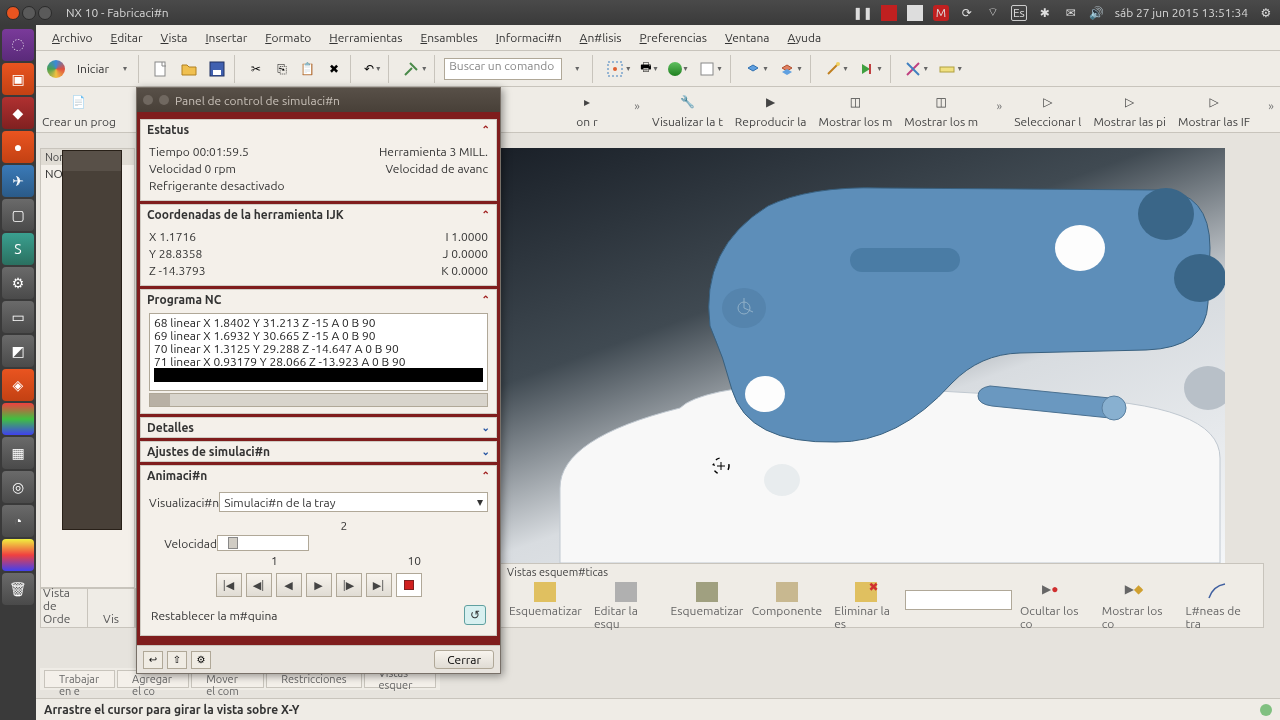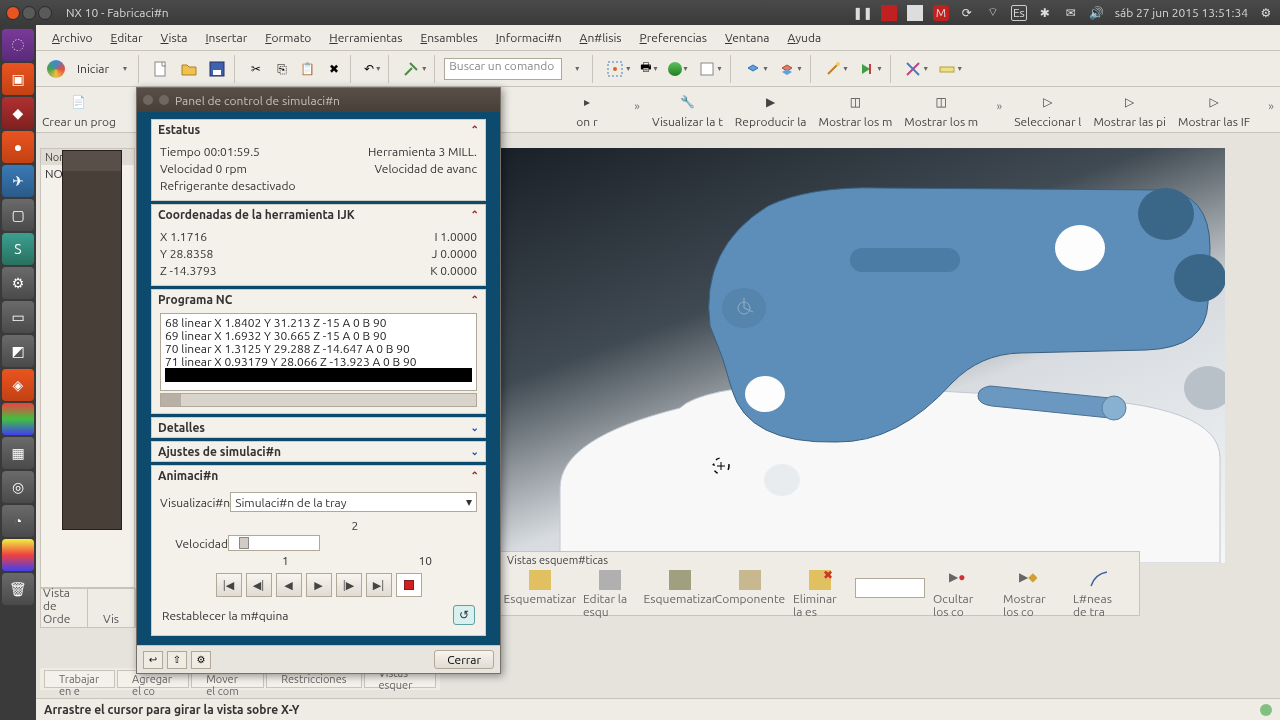--- a/index.html
+++ b/index.html
@@ -42,21 +42,21 @@
 .resource-group{padding:4px 6px; display:flex; flex-direction:column; align-items:center; min-width:70px; color:#444; font-size:11px; position:relative;}
 .resource-group .ric{width:26px;height:22px;display:flex;align-items:center;justify-content:center;margin-bottom:2px;}
 .expander{margin-left:auto;padding:12px 6px;color:#777;cursor:default;}
 
 .viewport { position:absolute; left:500px; top:148px; width:725px; height:415px; background:linear-gradient(160deg,#1a2028 0%,#404a52 35%,#d8dce0 60%,#f4f6f8 100%); overflow:hidden;}
 .cursor-rot{position:absolute;left:710px;top:455px;width:22px;height:22px;}
 
 .sim-panel{position:absolute; left:136px; top:87px; width:365px; background:#e8e4de; border:1px solid #787068; box-shadow:2px 2px 8px rgba(0,0,0,0.4); z-index:60;}
 .sim-title{height:22px;background:linear-gradient(#585048,#484038);color:#c8c0b8;display:flex;align-items:center;padding:12px 6px;gap:6px;font-size:11px;}
 .sim-title .tc{width:10px;height:10px;border-radius:5px;background:#706860;}
-.sim-body{background:#0c4a6e;padding:4px 14px 6px;}
+.sim-body{background:#7f1d1d;padding:4px 3px 6px;}
 .section{border:1px solid #d0ccc4;margin:3px 0;background:#f4f0ea;}
 .section-h{display:flex;align-items:center;padding:3px 6px;font-weight:bold;color:#333;font-size:12px;}
 .section-h .coll{margin-left:auto;color:#a02020;font-size:10px;}
 .section-h .coll.blue{color:#2050a0;}
 .section-c{padding:4px 8px 6px;color:#333;font-size:12px;}
 .status-row{display:flex;justify-content:space-between;padding:2px 0;}
 .coord-row{display:flex;justify-content:space-between;padding:2px 0;}
 .nc-box{background:#fff;border:1px solid #b0a898;padding:2px 4px;height:78px;overflow:hidden;color:#222;}
 .nc-box .cur{background:#000;color:#000;height:14px;}
 .nc-scroll{height:14px;background:#d8d4cc;border:1px solid #b0a898;margin-top:2px;position:relative;}
@@ -72,21 +72,21 @@
 .pc-stop .sq{width:10px;height:10px;background:#d02020;border:1px solid #802020;}
 .reset-row{display:flex;align-items:center;padding:4px 2px;}
 .reset-ic{margin-left:auto;width:22px;height:20px;background:#d8f0f0;border:1px solid #60a0a0;border-radius:3px;display:flex;align-items:center;justify-content:center;}
 .sim-footer{display:flex;align-items:center;padding:4px 6px;gap:4px;background:#e8e4de;border-top:1px solid #c8c4bc;}
 .sf-btn{width:20px;height:18px;border:1px solid #b0a898;background:#f0ece4;display:flex;align-items:center;justify-content:center;font-size:10px;}
 .close-btn{margin-left:auto;padding:2px 12px;border:1px solid #b0a898;background:linear-gradient(#f8f4ee,#e0dcd4);border-radius:3px;}
 
 .nav-tree{position:absolute;left:40px;top:148px;width:95px;height:440px;background:#f4f0ea;border:1px solid #c8c4bc;}
 .nav-tree-h{background:#e0dcd4;padding:2px 4px;font-size:11px;color:#444;}
 
-.schematic-bar{position:absolute;left:500px;top:551px;width:640px;height:65px;background:#efece6;border:1px solid #c8c4bc;}
+.schematic-bar{position:absolute;left:500px;top:563px;width:764px;height:65px;background:#efece6;border:1px solid #c8c4bc;}
 .sb-title{padding:2px 6px;color:#444;font-size:11px;}
 .sb-row{display:flex;padding:0 4px;}
 .sb-item{display:flex;flex-direction:column;align-items:center;padding:2px 8px;font-size:11px;color:#666;min-width:70px;}
 .sb-ic{width:22px;height:20px;margin-bottom:2px;}
 .sb-combo{width:120px;height:20px;border:1px solid #b0a898;background:#fff;margin-top:10px;}
 
 .view-tabs{position:absolute;left:40px;top:588px;width:96px;height:40px;background:#efece6;border:1px solid #c8c4bc;display:flex;}
 .vtab{flex:1;border-right:1px solid #c8c4bc;display:flex;flex-direction:column;align-items:center;justify-content:flex-end;font-size:10px;color:#555;padding:2px;}
 
 .bottom-tabs{position:absolute;left:40px;top:668px;width:400px;height:22px;background:#efece6;display:flex;gap:2px;padding:2px 4px;}

